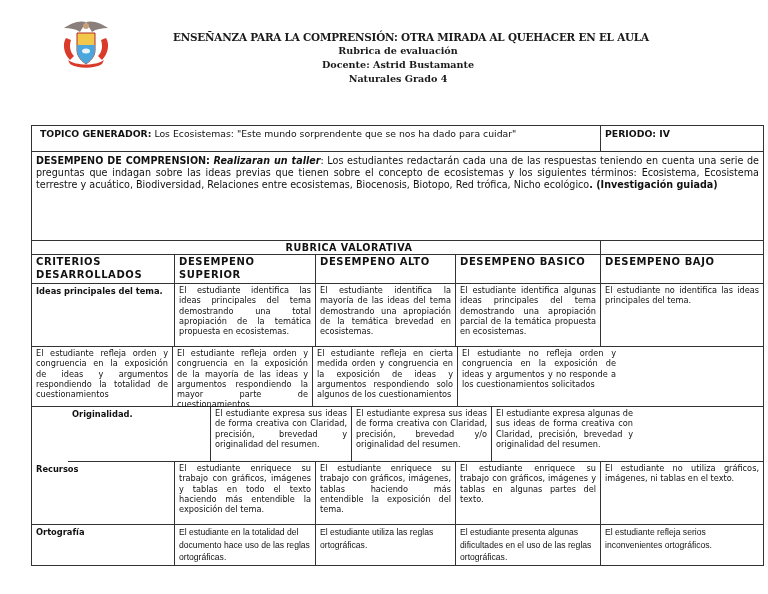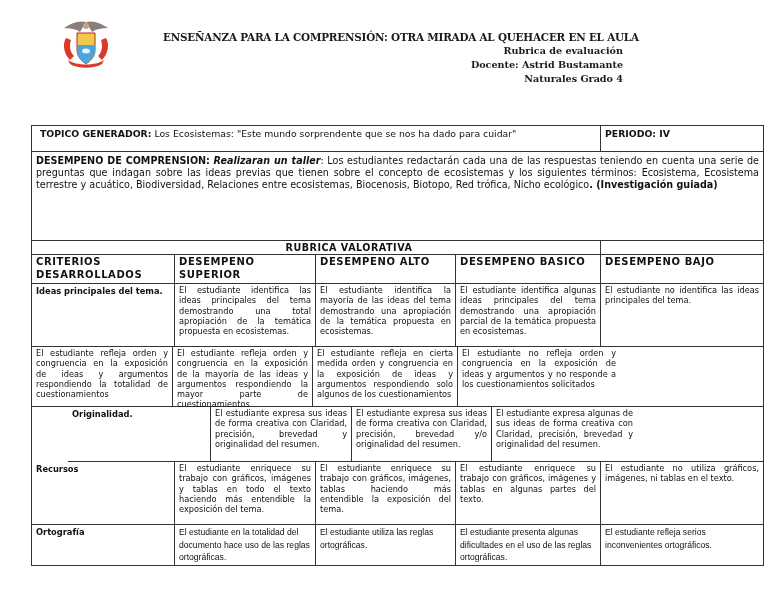--- a/index.html
+++ b/index.html
@@ -1,21 +1,21 @@
 <!DOCTYPE html>
 <html><head>
 <meta charset="utf-8">
 <style>
   html, body { margin: 0; padding: 0; background: #ffffff; }
   body { width: 768px; height: 594px; position: relative; overflow: hidden; color: #111; }
   .logo { position: absolute; left: 58px; top: 16px; width: 56px; height: 56px; }
   .header { position: absolute; left: 0; top: 31px; width: 768px; text-align: center;
     font-family: "DejaVu Serif", serif; font-weight: bold; color: #1a1a1a; }
-  .header .title { position: absolute; left: 163px; top: 0; width: 450px; font-size: 10.4px; white-space: nowrap; text-align: center; letter-spacing: -0.2px; }
-  .header .sub { position: absolute; left: 173px; width: 450px; font-size: 9.6px; text-align: right; }
+  .header .title { position: absolute; left: 173px; top: 0; width: 450px; font-size: 10.4px; white-space: nowrap; text-align: center; letter-spacing: -0.2px; }
+  .header .sub { position: absolute; left: 173px; width: 450px; font-size: 9.6px; text-align: center; }
   .header .l1 { top: 14px; }
   .header .l2 { top: 28px; }
   .header .l3 { top: 42px; }
 
   .doc { position: absolute; left: 31px; top: 125px; width: 733px; border: 1px solid #333; box-sizing: border-box; }
   .row { display: flex; border-bottom: 1px solid #333; box-sizing: border-box; }
   .row:last-child { border-bottom: none; }
   .cell { box-sizing: border-box; border-right: 1px solid #333; padding: 1px 4px; font-family: "DejaVu Sans", sans-serif; font-size: 9.3px; line-height: 11px; }
   .cell:last-child { border-right: none; }
   .bold { font-weight: bold; }
@@ -75,21 +75,21 @@
     <div class="cell w1">CRITERIOS DESARROLLADOS</div>
     <div class="cell w2">DESEMPENO SUPERIOR</div>
     <div class="cell w3">DESEMPENO ALTO</div>
     <div class="cell w4">DESEMPENO BASICO</div>
     <div class="cell w5">DESEMPENO BAJO</div>
   </div>
 
   <div class="row r1">
     <div class="cell w1 crit">Ideas principales del tema.</div>
     <div class="cell w2 body-cell">El estudiante identifica las ideas principales del tema demostrando una total apropiación de la temática propuesta en ecosistemas.</div>
-    <div class="cell w3 body-cell">El estudiante identifica la mayoría de las ideas del tema demostrando una apropiación de la temática propuesta en ecosistemas.</div>
+    <div class="cell w3 body-cell">El estudiante identifica la mayoría de las ideas del tema demostrando una apropiación de la temática brevedad en ecosistemas.</div>
     <div class="cell w4 body-cell">El estudiante identifica algunas ideas principales del tema demostrando una apropiación parcial de la temática propuesta en ecosistemas.</div>
     <div class="cell w5 body-cell">El estudiante no identifica las ideas principales del tema.</div>
   </div>
   <div class="row r2">
     <div class="cell w2 body-cell">El estudiante refleja orden y congruencia en la exposición de ideas y argumentos respondiendo la totalidad de cuestionamientos</div>
     <div class="cell w3 body-cell">El estudiante refleja orden y congruencia en la exposición de la mayoría de las ideas y argumentos respondiendo la mayor parte de cuestionamientos</div>
     <div class="cell w4 body-cell">El estudiante refleja en cierta medida orden y congruencia en la exposición de ideas y argumentos respondiendo solo algunos de los cuestionamientos</div>
     <div class="cell w5 body-cell">El estudiante no refleja orden y congruencia en la exposición de ideas y argumentos y no responde a los cuestionamientos solicitados</div>
   </div>
   <div class="row r3">

